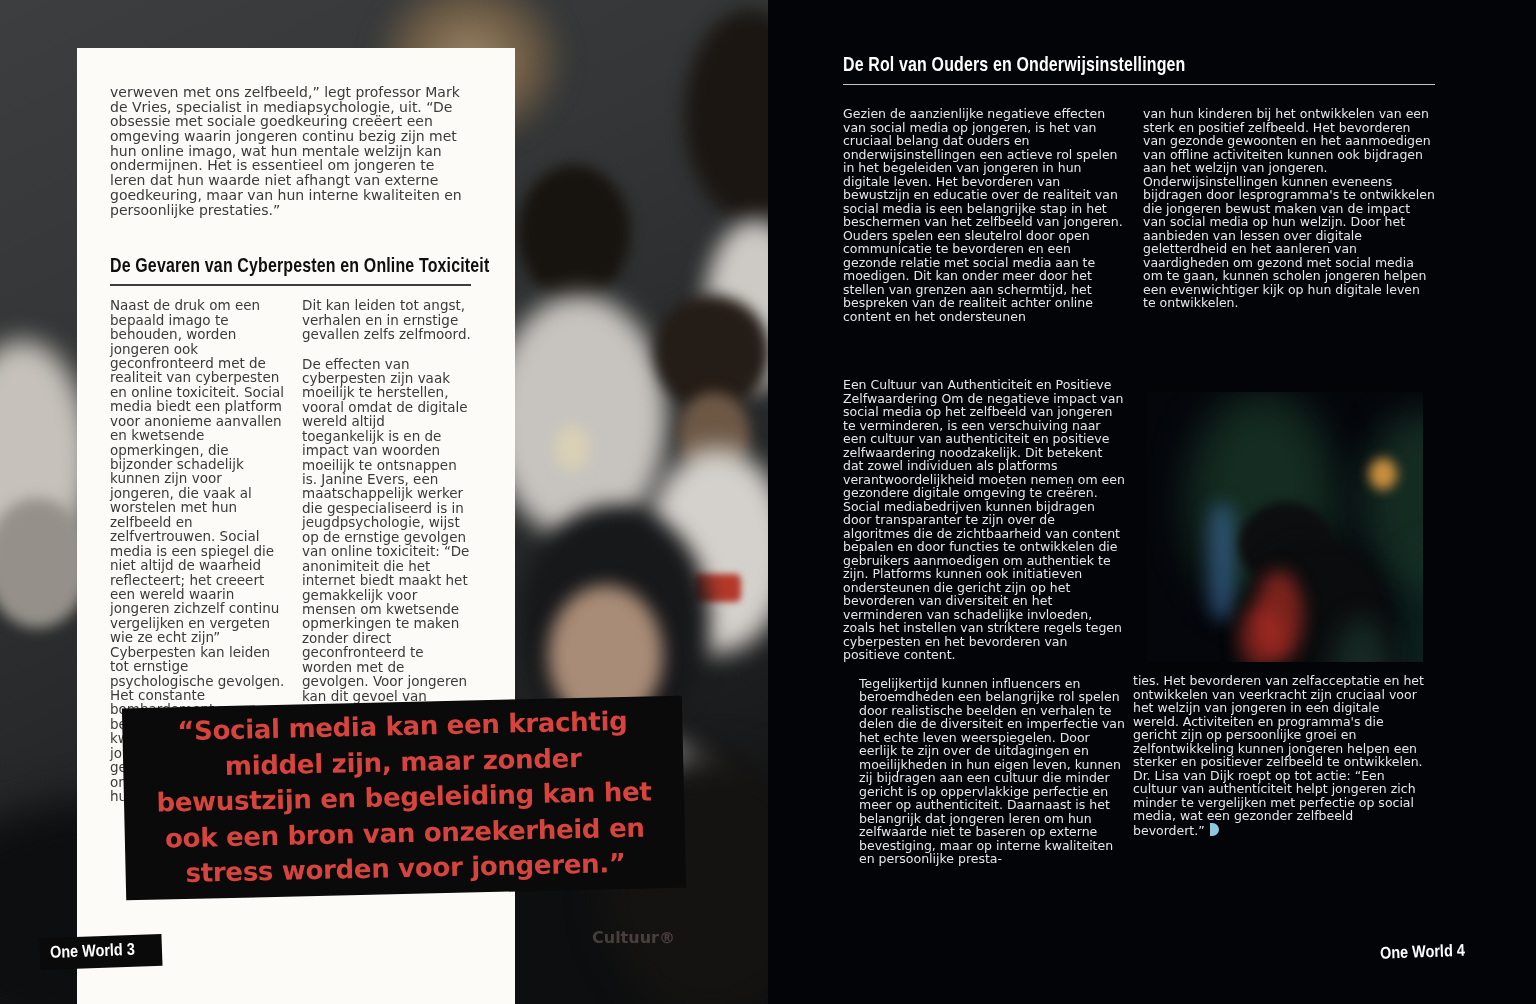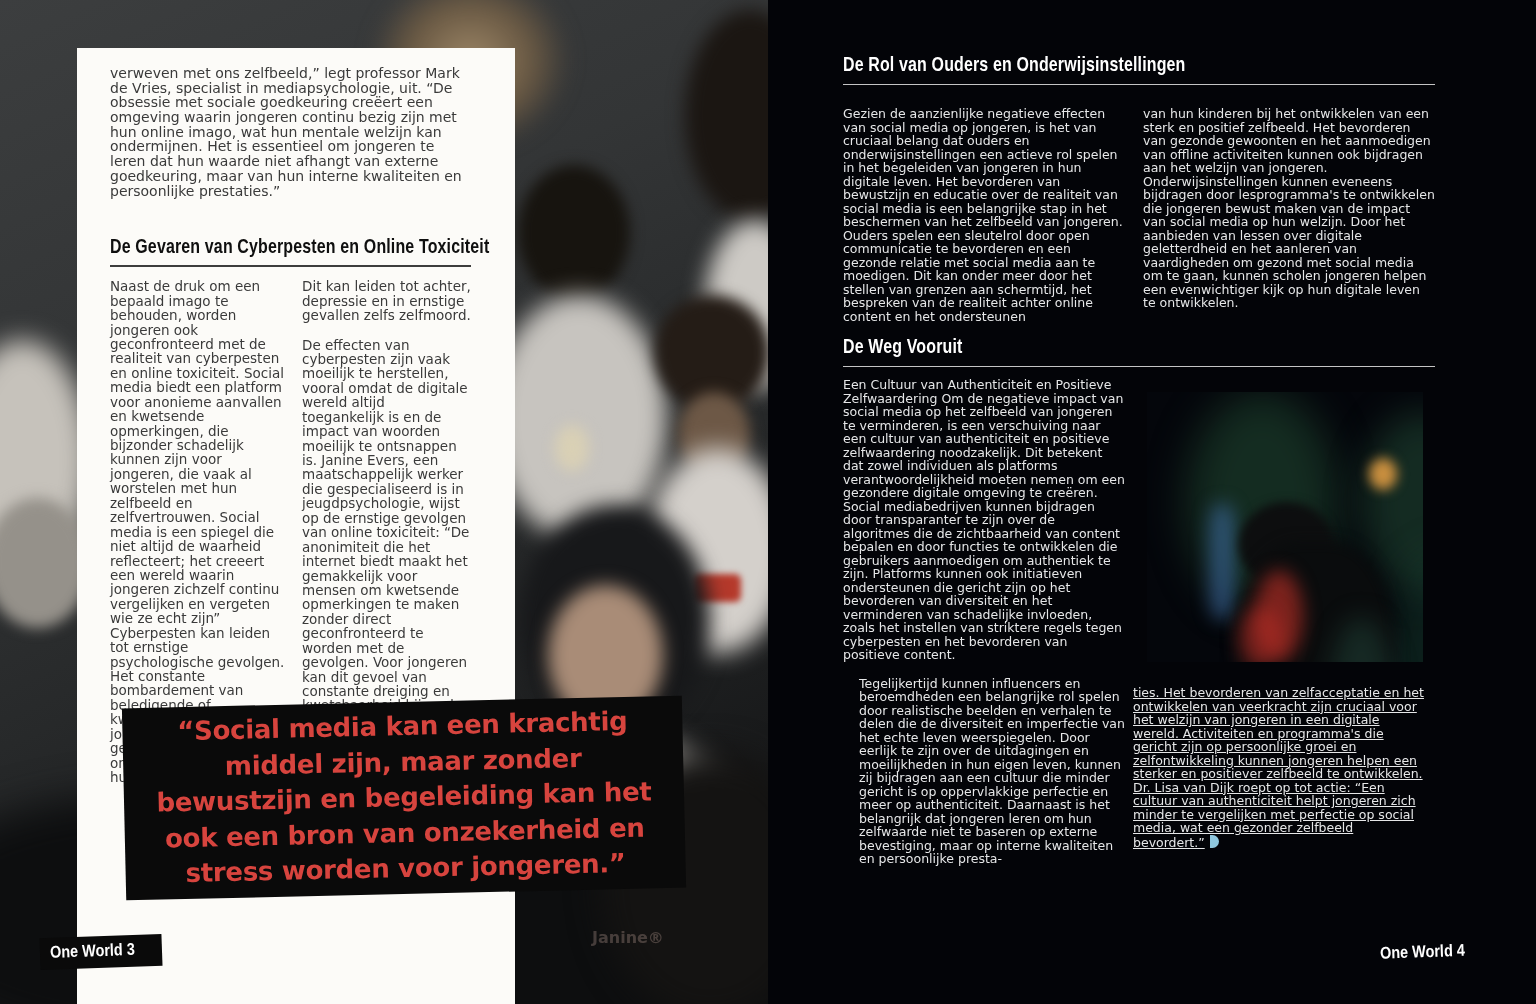--- a/index.html
+++ b/index.html
@@ -5,21 +5,21 @@
   html,body{margin:0;padding:0;background:#111;}
   .spread{position:relative;width:1536px;height:1004px;overflow:hidden;
           font-family:"DejaVu Sans","Liberation Sans",sans-serif;}
 
   
   .page-left{position:absolute;left:0;top:0;width:768px;height:1004px;overflow:hidden;
              background:linear-gradient(155deg,#3c3e3f 0%,#333536 30%,#27292a 55%,#161718 85%,#0c0d0d 100%);}
   .blob{position:absolute;border-radius:50%;filter:blur(10px);}
 
   .paper{position:absolute;left:77px;top:48px;width:438px;height:956px;box-sizing:border-box;
-         background:#fcfbf8;padding:18px 44px 0 33px;color:#333;}
+         background:#fcfbf8;padding:37px 44px 0 33px;color:#333;}
   .intro{font-size:14px;line-height:1.05;color:#3a3a3a;}
   .lp-heading-wrap{margin-top:36px;}
   .condensed{display:inline-block;transform:scaleX(0.76);transform-origin:0 50%;white-space:nowrap;}
   .lp-heading{font-family:"Liberation Sans",sans-serif;font-weight:800;font-size:21px;color:#0f0f0f;letter-spacing:0.2px;}
   .lp-rule{border:0;border-top:2px solid #3d3d3d;margin:7px 0 0 0;width:100%;}
   .lp-cols{display:flex;gap:16px;margin-top:12px;}
   .lp-col1{width:176px;flex:0 0 176px;}
   .lp-col2{width:169px;flex:0 0 169px;}
   .lp-body{font-size:13.5px;line-height:1.07;color:#3a3a3a;hyphens:auto;}
   .lp-body + .lp-body{margin-top:15px;}
@@ -46,21 +46,21 @@
   .rp-section1{position:absolute;left:75px;top:52px;width:592px;}
   .rp-s2-head{position:absolute;left:75px;top:334px;width:592px;}
   .rp-cols1{display:flex;gap:18px;margin-top:22px;}
   .rp-cols2{position:absolute;left:75px;top:378px;width:592px;display:flex;gap:8px;}
   .rp-col1{width:282px;flex:0 0 282px;}
   .rp-col2{width:292px;flex:0 0 292px;}
   .rp-body{font-size:12.5px;line-height:1.08;color:#e6e7e8;hyphens:auto;}
   .rp-body + .rp-body{margin-top:15px;margin-left:16px;}
 
   .night-photo{position:relative;margin:14px 0 0 14px;width:276px;height:270px;background:#04060b;overflow:hidden;}
-  .rp-col2 .after-photo{margin-top:24px;text-decoration:underline;}
+  .rp-col2 .after-photo{margin-top:12px;}
   .end-mark{display:inline-block;width:9px;height:13px;background:#8fc7de;
             border-radius:0 7px 7px 0;margin-left:5px;vertical-align:-1px;}
 </style>
 </head>
 <body>
 
 <div class="spread">
 
   <div class="page-left">
 
@@ -77,36 +77,36 @@
       <div class="blob" style="left:678px;top:392px;width:72px;height:84px;background:#6d5846;filter:blur(7px);"></div>
       <div class="blob" style="left:645px;top:448px;width:145px;height:205px;background:#d4d0cb;filter:blur(12px);"></div>
       <div class="blob" style="left:693px;top:574px;width:48px;height:28px;border-radius:6px;background:#b5392b;filter:blur(3px);"></div>
       <div class="blob" style="left:520px;top:505px;width:190px;height:230px;background:#17181a;filter:blur(10px);"></div>
       <div class="blob" style="left:548px;top:585px;width:115px;height:140px;background:#a98c77;filter:blur(9px);"></div>
       <div class="blob" style="left:505px;top:735px;width:240px;height:250px;background:#cfccc6;filter:blur(14px);"></div>
       <div class="blob" style="left:-60px;top:790px;width:900px;height:260px;background:#0d0e0f;filter:blur(20px);border-radius:30%;"></div>
       <div class="blob" style="left:600px;top:750px;width:220px;height:270px;background:#141312;filter:blur(16px);"></div>
     </div>
 
-    <div class="watermark">Janine®</div>
+    <div class="watermark">Cultuur®</div>
 
     <div class="paper">
       <div class="intro">verweven met ons zelfbeeld,” legt professor Mark de Vries, specialist in mediapsychologie, uit. “De obsessie met sociale goedkeuring creëert een omgeving waarin jongeren continu bezig zijn met hun online imago, wat hun mentale welzijn kan ondermijnen. Het is essentieel om jongeren te leren dat hun waarde niet afhangt van externe goedkeuring, maar van hun interne kwaliteiten en persoonlijke prestaties.”</div>
 
       <div class="lp-heading-wrap">
         <span class="lp-heading condensed">De Gevaren van Cyberpesten en Online Toxiciteit</span>
         <hr class="lp-rule">
       </div>
 
       <div class="lp-cols">
         <div class="lp-col1">
           <div class="lp-body">Naast de druk om een bepaald imago te behouden, worden jongeren ook geconfronteerd met de realiteit van cyberpesten en online toxiciteit. Social media biedt een platform voor anonieme aanvallen en kwetsende opmerkingen, die bijzonder schadelijk kunnen zijn voor jongeren, die vaak al worstelen met hun zelfbeeld en zelfvertrouwen. Social media is een spiegel die niet altijd de waarheid reflecteert; het creeert een wereld waarin jongeren zichzelf continu vergelijken en vergeten wie ze echt zijn” Cyberpesten kan leiden tot ernstige psychologische gevolgen. Het constante bombardement van beledigende of kwetsende berichten kan jongeren het gevoel geven dat ze geen ontsnapping hebben aan hun pijn.</div>
         </div>
         <div class="lp-col2">
-          <div class="lp-body">Dit kan leiden tot achter, depressie en in ernstige gevallen zelfs zelfmoord.</div>
+          <div class="lp-body">Dit kan leiden tot angst, verhalen en in ernstige gevallen zelfs zelfmoord.</div>
           <div class="lp-body">De effecten van cyberpesten zijn vaak moeilijk te herstellen, vooral omdat de digitale wereld altijd toegankelijk is en de impact van woorden moeilijk te ontsnappen is. Janine Evers, een maatschappelijk werker die gespecialiseerd is in jeugdpsychologie, wijst op de ernstige gevolgen van online toxiciteit: “De anonimiteit die het internet biedt maakt het gemakkelijk voor mensen om kwetsende opmerkingen te maken zonder direct geconfronteerd te worden met de gevolgen. Voor jongeren kan dit gevoel van constante dreiging en kwetsbaarheid bijzonder schadelijk zijn voor hun geestelijke gezondheid.”</div>
         </div>
       </div>
     </div>
 
     <div class="quote-box">
       <div class="quote-text">“Social media kan een krachtig middel zijn, maar zonder bewustzijn en begeleiding kan het ook een bron van onzekerheid en stress worden voor jongeren.”</div>
     </div>
 
     <div class="page-label-left">
@@ -122,24 +122,20 @@
       <div class="rp-cols1">
         <div class="rp-col1">
           <div class="rp-body">Gezien de aanzienlijke negatieve effecten van social media op jongeren, is het van cruciaal belang dat ouders en onderwijsinstellingen een actieve rol spelen in het begeleiden van jongeren in hun digitale leven. Het bevorderen van bewustzijn en educatie over de realiteit van social media is een belangrijke stap in het beschermen van het zelfbeeld van jongeren. Ouders spelen een sleutelrol door open communicatie te bevorderen en een gezonde relatie met social media aan te moedigen. Dit kan onder meer door het stellen van grenzen aan schermtijd, het bespreken van de realiteit achter online content en het ondersteunen</div>
         </div>
         <div class="rp-col2">
           <div class="rp-body">van hun kinderen bij het ontwikkelen van een sterk en positief zelfbeeld. Het bevorderen van gezonde gewoonten en het aanmoedigen van offline activiteiten kunnen ook bijdragen aan het welzijn van jongeren. Onderwijsinstellingen kunnen eveneens bijdragen door lesprogramma's te ontwikkelen die jongeren bewust maken van de impact van social media op hun welzijn. Door het aanbieden van lessen over digitale geletterdheid en het aanleren van vaardigheden om gezond met social media om te gaan, kunnen scholen jongeren helpen een evenwichtiger kijk op hun digitale leven te ontwikkelen.</div>
         </div>
       </div>
     </div>
 
-    <div class="rp-s2-head">
-      <span class="rp-heading condensed">De Weg Vooruit</span>
-      <hr class="rp-rule">
-    </div>
 
     <div class="rp-cols2">
       <div class="rp-col1">
         <div class="rp-body">Een Cultuur van Authenticiteit en Positieve Zelfwaardering Om de negatieve impact van social media op het zelfbeeld van jongeren te verminderen, is een verschuiving naar een cultuur van authenticiteit en positieve zelfwaardering noodzakelijk. Dit betekent dat zowel individuen als platforms verantwoordelijkheid moeten nemen om een gezondere digitale omgeving te creëren. Social mediabedrijven kunnen bijdragen door transparanter te zijn over de algoritmes die de zichtbaarheid van content bepalen en door functies te ontwikkelen die gebruikers aanmoedigen om authentiek te zijn. Platforms kunnen ook initiatieven ondersteunen die gericht zijn op het bevorderen van diversiteit en het verminderen van schadelijke invloeden, zoals het instellen van striktere regels tegen cyberpesten en het bevorderen van positieve content.</div>
         <div class="rp-body">Tegelijkertijd kunnen influencers en beroemdheden een belangrijke rol spelen door realistische beelden en verhalen te delen die de diversiteit en imperfectie van het echte leven weerspiegelen. Door eerlijk te zijn over de uitdagingen en moeilijkheden in hun eigen leven, kunnen zij bijdragen aan een cultuur die minder gericht is op oppervlakkige perfectie en meer op authenticiteit. Daarnaast is het belangrijk dat jongeren leren om hun zelfwaarde niet te baseren op externe bevestiging, maar op interne kwaliteiten en persoonlijke presta-</div>
       </div>
       <div class="rp-col2">
 
         <div class="night-photo">
           <div class="blob" style="left:40px;top:0px;width:150px;height:220px;background:rgba(40,90,60,0.45);filter:blur(20px);"></div>

